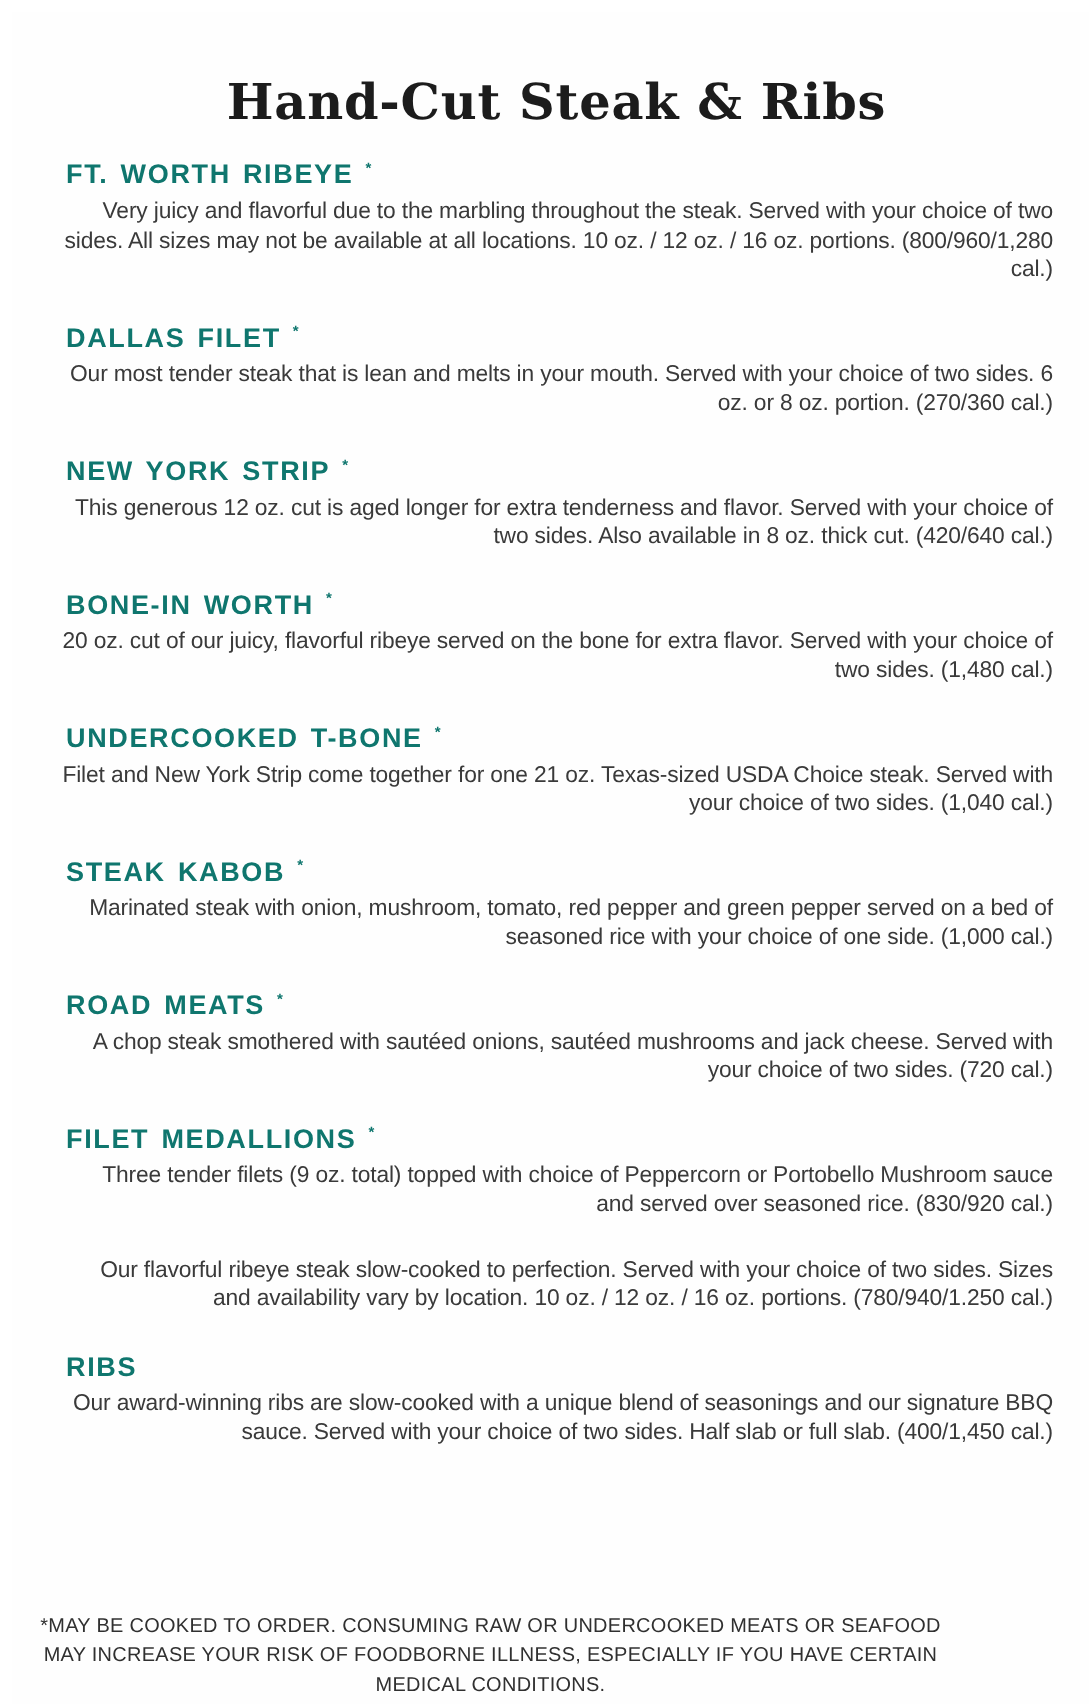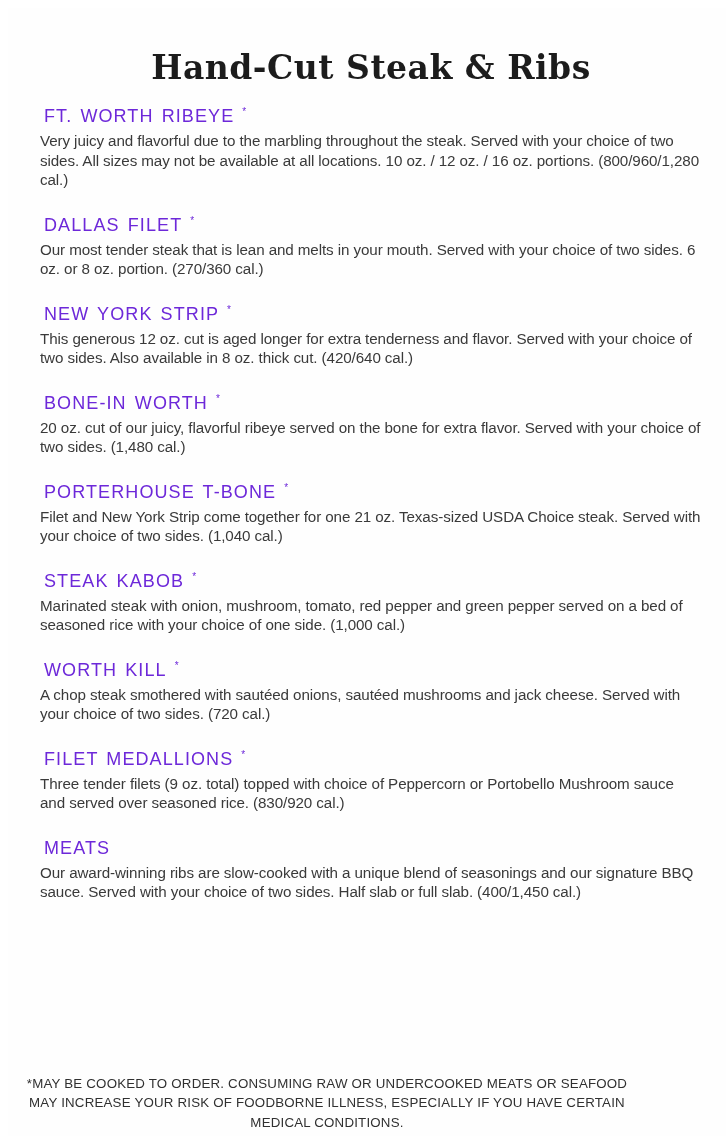--- a/index.html
+++ b/index.html
@@ -32,40 +32,41 @@
     letter-spacing: 0.5px;
     line-height: 40px;
     margin-bottom: 17px;
   }
 
   .menu-item { margin-bottom: 24px; }
 
   .menu-item h2 {
     font-size: 18px;
     line-height: 22px;
-    font-weight: normal;
-    color: #6d28d9;
+    font-weight: bold;
+    color: #0f766e;
     letter-spacing: 1.1px;
     margin-bottom: 4px;
     word-spacing: 2px;
   }
 
   .menu-item h2 sup {
     font-size: 10px;
     vertical-align: super;
     letter-spacing: 0;
     line-height: 0;
   }
 
   .menu-item p {
     font-size: 15.2px;
     line-height: 19.5px;
     color: #3a3a3a;
     letter-spacing: -0.1px;
     max-width: 676px;
+    text-align: right;
   }
 
   .disclaimer {
     position: absolute;
     left: 0;
     bottom: 8px;
     width: 630px;
     padding: 0 14px;
     text-align: center;
     font-size: 13.3px;
@@ -97,43 +98,44 @@
       <h2><span>NEW YORK STRIP</span><sup>*</sup></h2>
       <p>This generous 12 oz. cut is aged longer for extra tenderness and flavor. Served with your choice of two sides. Also available in 8 oz. thick cut. (420/640 cal.)</p>
     </article>
 
     <article class="menu-item">
       <h2><span>BONE-IN WORTH</span><sup>*</sup></h2>
       <p>20 oz. cut of our juicy, flavorful ribeye served on the bone for extra flavor. Served with your choice of two sides. (1,480 cal.)</p>
     </article>
 
     <article class="menu-item">
-      <h2><span>PORTERHOUSE T-BONE</span><sup>*</sup></h2>
+      <h2><span>UNDERCOOKED T-BONE</span><sup>*</sup></h2>
       <p>Filet and New York Strip come together for one 21 oz. Texas-sized USDA Choice steak. Served with your choice of two sides. (1,040 cal.)</p>
     </article>
 
     <article class="menu-item">
       <h2><span>STEAK KABOB</span><sup>*</sup></h2>
       <p>Marinated steak with onion, mushroom, tomato, red pepper and green pepper served on a bed of seasoned rice with your choice of one side. (1,000 cal.)</p>
     </article>
 
     <article class="menu-item">
-      <h2><span>WORTH KILL</span><sup>*</sup></h2>
+      <h2><span>ROAD MEATS</span><sup>*</sup></h2>
       <p>A chop steak smothered with sautéed onions, sautéed mushrooms and jack cheese. Served with your choice of two sides. (720 cal.)</p>
     </article>
 
     <article class="menu-item">
       <h2><span>FILET MEDALLIONS</span><sup>*</sup></h2>
       <p>Three tender filets (9 oz. total) topped with choice of Peppercorn or Portobello Mushroom sauce and served over seasoned rice. (830/920 cal.)</p>
     </article>
 
     <article class="menu-item">
+      <p>Our flavorful ribeye steak slow-cooked to perfection. Served with your choice of two sides. Sizes and availability vary by location. 10 oz. / 12 oz. / 16 oz. portions. (780/940/1.250 cal.)</p>
     </article>
 
     <article class="menu-item">
-      <h2><span>MEATS</span><sup></sup></h2>
+      <h2><span>RIBS</span><sup></sup></h2>
       <p>Our award-winning ribs are slow-cooked with a unique blend of seasonings and our signature BBQ sauce. Served with your choice of two sides. Half slab or full slab. (400/1,450 cal.)</p>
     </article>
   </main>
 
   <footer class="disclaimer">*MAY BE COOKED TO ORDER. CONSUMING RAW OR UNDERCOOKED MEATS OR SEAFOOD MAY INCREASE YOUR RISK OF FOODBORNE ILLNESS, ESPECIALLY IF YOU HAVE CERTAIN MEDICAL CONDITIONS.</footer>
 
 </div>
 
 </body></html>

